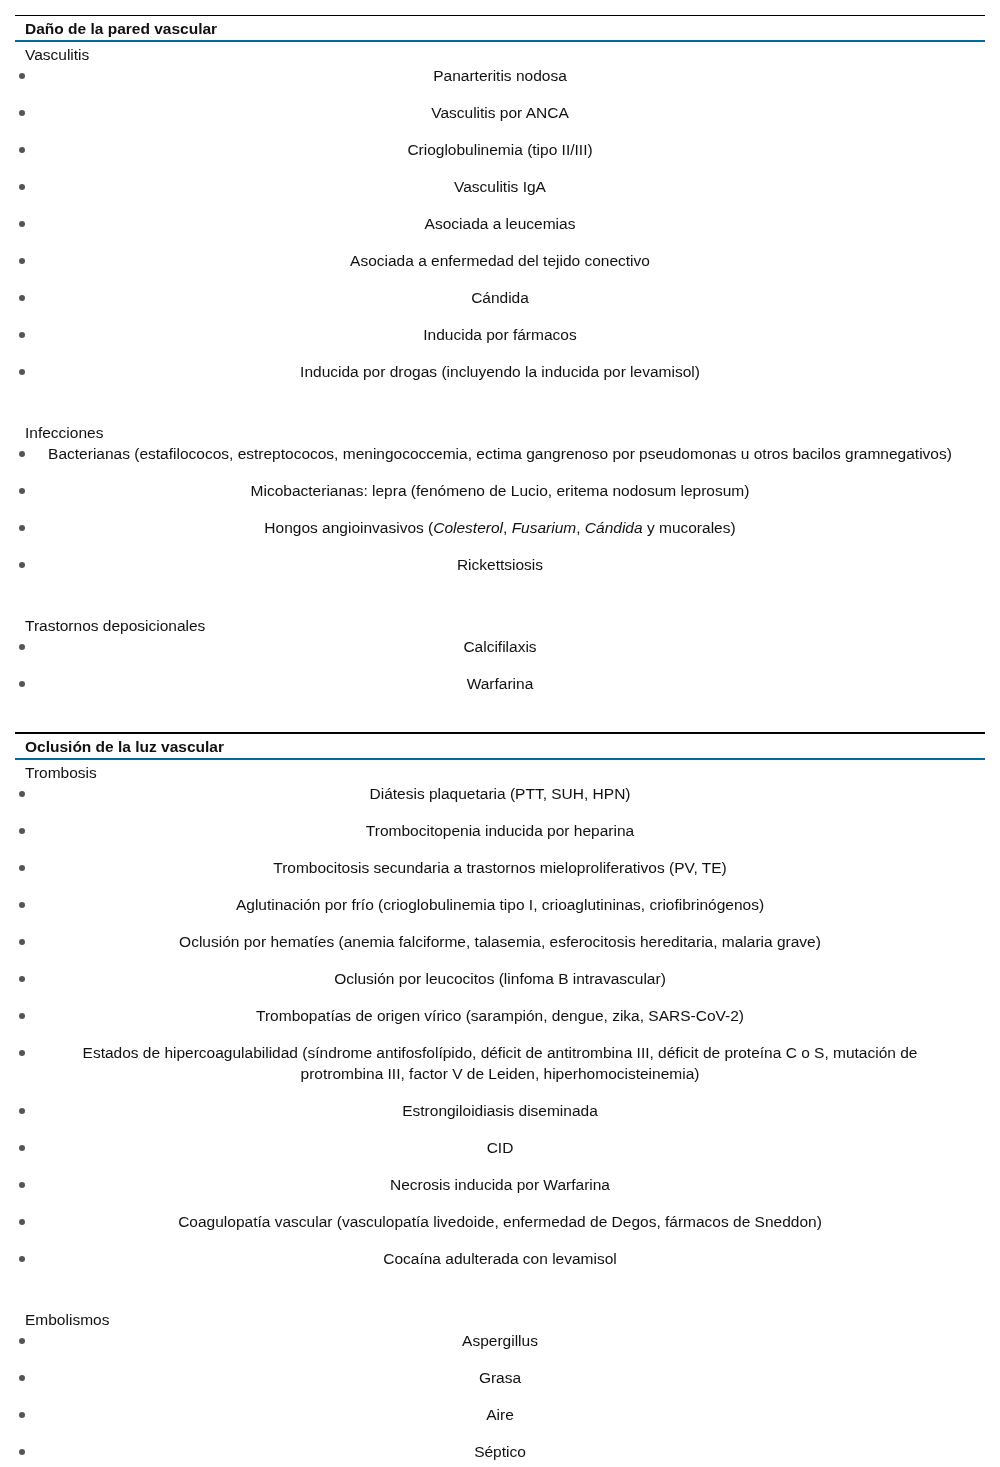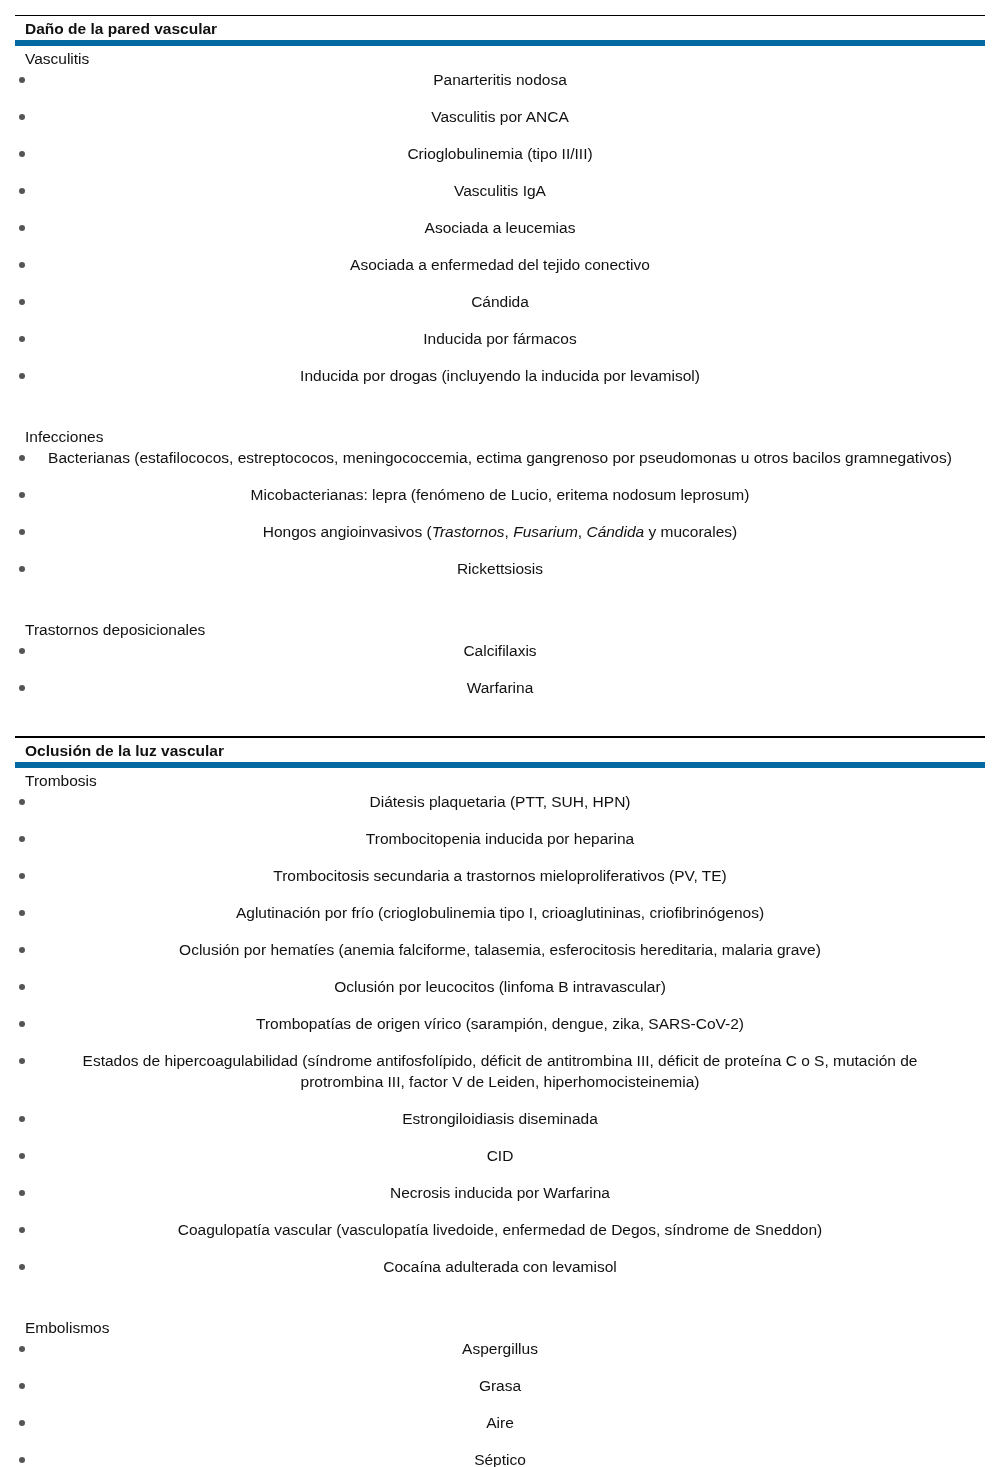--- a/index.html
+++ b/index.html
@@ -1,18 +1,18 @@
 <!DOCTYPE html>
 <html><head>
   <meta charset="utf-8">
   <style>
     html, body { margin: 0; padding: 0; background: #ffffff; }
     body { width: 1000px; height: 1467px; position: relative; font-family: "Liberation Sans", sans-serif; color: #111; font-size: 15.5px; }
     .table { position: absolute; left: 15px; width: 970px; top: 15px; border-top: 1px solid #000; }
-    .section-header { font-weight: bold; padding: 3px 10px 2px 10px; height: 19px; line-height: 19px; border-bottom: 6px solid #0369a1; }
+    .section-header { font-weight: bold; padding: 3px 10px 2px 10px; height: 19px; line-height: 19px; border-bottom: 2px solid #0369a1; }
     .section-header.second { border-top: 2px solid #000; }
     .row { display: flex; }
     .cat { width: 194px; padding-left: 10px; line-height: 21px; }
     .items { flex: 1; list-style: none; margin: 0; padding: 0; }
     .item { position: relative; padding-left: 30px; line-height: 21px; margin-bottom: 16px; padding-right: 30px; }
     .bullet { position: absolute; left: 4px; top: 8px; width: 6px; height: 6px; border-radius: 50%; background: #555; }
     .row { padding-top: 2px; flex-direction: column; }
     .row .items { padding-bottom: 7px; text-align: center; }
     .gap { height: 15px; }
     .bottom-line { border-top: 1px solid #000; }
@@ -36,21 +36,21 @@
         <li class="item"><span class="bullet"></span><span>Inducida por fármacos</span></li>
         <li class="item"><span class="bullet"></span><span>Inducida por drogas (incluyendo la inducida por levamisol)</span></li>
       </ul>
     </div>
     <div class="gap"></div>
     <div class="row">
       <div class="cat">Infecciones</div>
       <ul class="items">
         <li class="item"><span class="bullet"></span><span>Bacterianas (estafilococos, estreptococos, meningococcemia, ectima gangrenoso por pseudomonas u otros bacilos gramnegativos)</span></li>
         <li class="item"><span class="bullet"></span><span>Micobacterianas: lepra (fenómeno de Lucio, eritema nodosum leprosum)</span></li>
-        <li class="item"><span class="bullet"></span><span><span>Hongos angioinvasivos (</span><em>Trastornos</em><span>, </span><em>Fusarium</em><span>, </span><em>Cándida</em><span> y mucorales)</span></span></li>
+        <li class="item"><span class="bullet"></span><span><span>Hongos angioinvasivos (</span><em>Colesterol</em><span>, </span><em>Fusarium</em><span>, </span><em>Cándida</em><span> y mucorales)</span></span></li>
         <li class="item"><span class="bullet"></span><span>Rickettsiosis</span></li>
       </ul>
     </div>
     <div class="gap"></div>
     <div class="row">
       <div class="cat">Trastornos deposicionales</div>
       <ul class="items">
         <li class="item"><span class="bullet"></span><span>Calcifilaxis</span></li>
         <li class="item"><span class="bullet"></span><span>Warfarina</span></li>
       </ul>
@@ -64,21 +64,21 @@
         <li class="item"><span class="bullet"></span><span>Trombocitopenia inducida por heparina</span></li>
         <li class="item"><span class="bullet"></span><span>Trombocitosis secundaria a trastornos mieloproliferativos (PV, TE)</span></li>
         <li class="item"><span class="bullet"></span><span>Aglutinación por frío (crioglobulinemia tipo I, crioaglutininas, criofibrinógenos)</span></li>
         <li class="item"><span class="bullet"></span><span>Oclusión por hematíes (anemia falciforme, talasemia, esferocitosis hereditaria, malaria grave)</span></li>
         <li class="item"><span class="bullet"></span><span>Oclusión por leucocitos (linfoma B intravascular)</span></li>
         <li class="item"><span class="bullet"></span><span>Trombopatías de origen vírico (sarampión, dengue, zika, SARS-CoV-2)</span></li>
         <li class="item"><span class="bullet"></span><span>Estados de hipercoagulabilidad (síndrome antifosfolípido, déficit de antitrombina III, déficit de proteína C o S, mutación de protrombina III, factor V de Leiden, hiperhomocisteinemia)</span></li>
         <li class="item"><span class="bullet"></span><span>Estrongiloidiasis diseminada</span></li>
         <li class="item"><span class="bullet"></span><span>CID</span></li>
         <li class="item"><span class="bullet"></span><span>Necrosis inducida por Warfarina</span></li>
-        <li class="item"><span class="bullet"></span><span>Coagulopatía vascular (vasculopatía livedoide, enfermedad de Degos, síndrome de Sneddon)</span></li>
+        <li class="item"><span class="bullet"></span><span>Coagulopatía vascular (vasculopatía livedoide, enfermedad de Degos, fármacos de Sneddon)</span></li>
         <li class="item"><span class="bullet"></span><span>Cocaína adulterada con levamisol</span></li>
       </ul>
     </div>
     <div class="gap"></div>
     <div class="row">
       <div class="cat">Embolismos</div>
       <ul class="items">
         <li class="item"><span class="bullet"></span><span>Aspergillus</span></li>
         <li class="item"><span class="bullet"></span><span>Grasa</span></li>
         <li class="item"><span class="bullet"></span><span>Aire</span></li>

